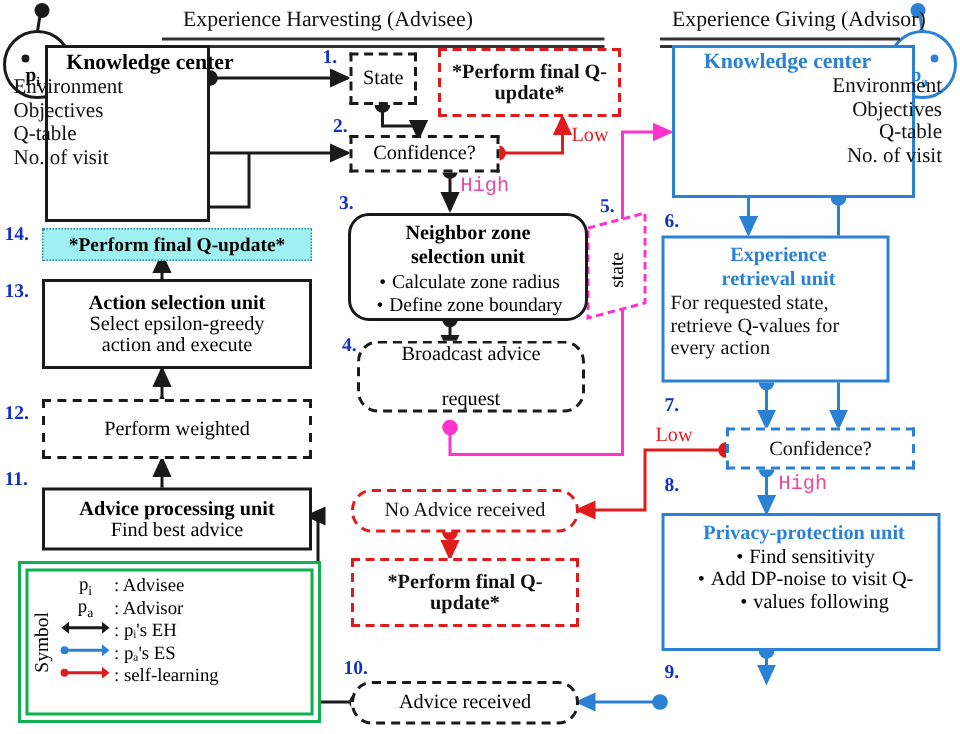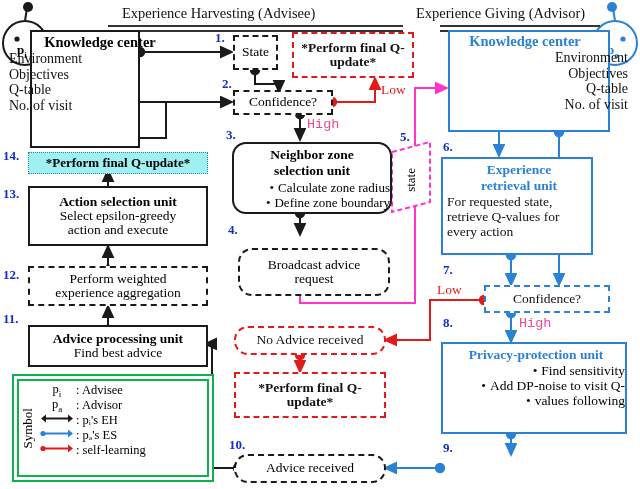--- a/index.html
+++ b/index.html
@@ -19,21 +19,21 @@
   .num{position:absolute;color:#1330c4;font-weight:bold;font-size:13px;
        font-family:"Liberation Serif", serif;}
   .hdr{position:absolute;font-size:14.5px;color:#111;white-space:nowrap;}
   .ul2{position:absolute;border-top:2px solid #333;border-bottom:2px solid #333;height:3px;}
   .ul2b{position:absolute;border-top:2px solid #2b82d4;border-bottom:2px solid #2b82d4;height:3px;}
   .lbl{position:absolute;font-size:13.5px;}
   .low{color:#e01b1b;}
   .high{color:#ec4899;font-family:Liberation Mono, monospace;}
   .kcline{font-size:14px;line-height:1.12;color:#111;}
   .kctitle{font-weight:bold;font-size:14.5px;}
-  .bullets{text-align:right;font-size:13px;line-height:1.12;margin:0;padding:0 0 0 2px;list-style:none;}
+  .bullets{text-align:center;font-size:13px;line-height:1.12;margin:0;padding:0 0 0 2px;list-style:none;}
   .bullets li{white-space:nowrap;}
   .bullets li:before{content:"\2022";margin-right:4px;}
   svg.ov{position:absolute;left:0;top:0;width:640px;height:489px;pointer-events:none;}
   .symbox{border:2px solid #10b050;background:#fff;}
   .symbox-in{border:2px solid #10b050;}
   .symrow{display:flex;align-items:center;font-size:12.5px;height:15px;}
   .symkey{width:34px;text-align:center;}
   .symtxt{padding-left:2px;white-space:nowrap;}
   .vert{writing-mode:vertical-rl;transform:rotate(180deg);font-size:13px;}
   sub{font-size:9px;}
@@ -131,21 +131,21 @@
     </g>
 
     <g stroke="#ff33cc" fill="#fff" stroke-width="2" stroke-dasharray="5 3">
       <path d="M392,152 L430,142 L430,202 L392,212 z"></path>
     </g>
   </svg>
 
   <div class="hdr" style="left:122px;top:5px;">Experience Harvesting (Advisee)</div>
   <div class="ul2" style="left:108px;top:25px;width:295px;"></div>
 
-  <div class="hdr" style="left:416px;top:5px;">Experience Giving (Advisor)</div>
+  <div class="hdr" style="left:448px;top:5px;">Experience Giving (Advisor)</div>
   <div class="ul2b" style="left:440px;top:25px;width:160px;border-color:#333;"></div>
 
   <div class="lbl bold" style="left:17px;top:42px;font-size:13px;">p<sub>i</sub></div>
   <div class="lbl bold" style="left:607px;top:42px;font-size:13px;color:#2b82d4;">p<sub>a</sub></div>
 
   <div class="abs blk-solid" style="left:30px;top:30px;width:110px;height:118px;"></div>
   <div class="abs" style="left:5px;top:32px;width:160px;height:115px;padding:2px 0 0 4px;">
     <div class="kctitle" style="text-align:center;padding-left:26px;">Knowledge center</div>
     <div class="kcline">Environment</div>
     <div class="kcline">Objectives</div>
@@ -182,21 +182,21 @@
   <div class="abs blk-solid" style="left:232px;top:142px;width:160px;height:72px;padding:3px 0 0 0;border-radius:14px;">
     <div class="bold" style="text-align:center;font-size:13.5px;">Neighbor zone</div>
     <div class="bold" style="text-align:center;font-size:13.5px;">selection unit</div>
     <ul class="bullets" style="margin-top:2px;">
       <li>Calculate zone radius</li>
       <li>Define zone boundary</li>
     </ul>
   </div>
 
   <span class="num" style="left:228px;top:222px;">4.</span>
-  <div class="abs blk-dash rnd box" style="left:238px;top:248px;width:152px;height:48px;">
+  <div class="abs blk-dash rnd box" style="left:238px;top:227px;width:152px;height:48px;justify-content:space-between;">
     <span style="font-size:13.5px;">Broadcast advice</span>
     <span style="font-size:13.5px;">request</span>
   </div>
 
   <span class="num" style="left:400px;top:129px;">5.</span>
   <div class="abs" style="left:398px;top:155px;width:26px;height:50px;display:flex;align-items:center;justify-content:center;">
     <span class="vert">state</span>
   </div>
 
   <span class="num" style="left:443px;top:139px;">6.</span>
@@ -243,21 +243,20 @@
 
   <span class="num" style="left:3px;top:311px;">11.</span>
   <div class="abs blk-solid box" style="left:28px;top:325px;width:180px;height:42px;">
     <span class="bold" style="font-size:13.5px;">Advice processing unit</span>
     <span style="font-size:13.5px;text-align:center;">Find best advice</span>
   </div>
 
   <span class="num" style="left:3px;top:267px;">12.</span>
   <div class="abs blk-dash box" style="left:28px;top:266px;width:180px;height:40px;">
     <span style="font-size:13.5px;">Perform weighted</span>
-    <span style="font-size:13.5px;">experience aggregation</span>
   </div>
 
   <span class="num" style="left:3px;top:186px;">13.</span>
   <div class="abs blk-solid box" style="left:28px;top:186px;width:180px;height:60px;">
     <span class="bold" style="font-size:13.5px;">Action selection unit</span>
     <span style="font-size:13.5px;">Select epsilon-greedy</span>
     <span style="font-size:13.5px;">action and execute</span>
   </div>
 
   <span class="num" style="left:3px;top:148px;">14.</span>

